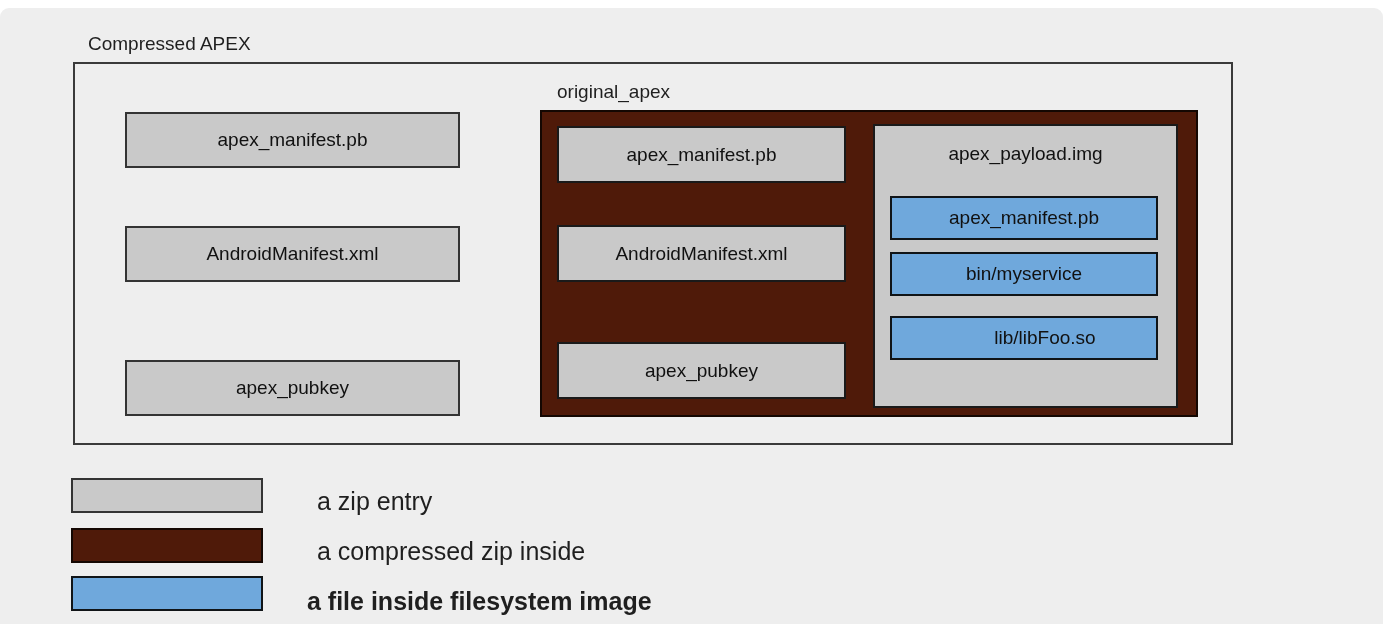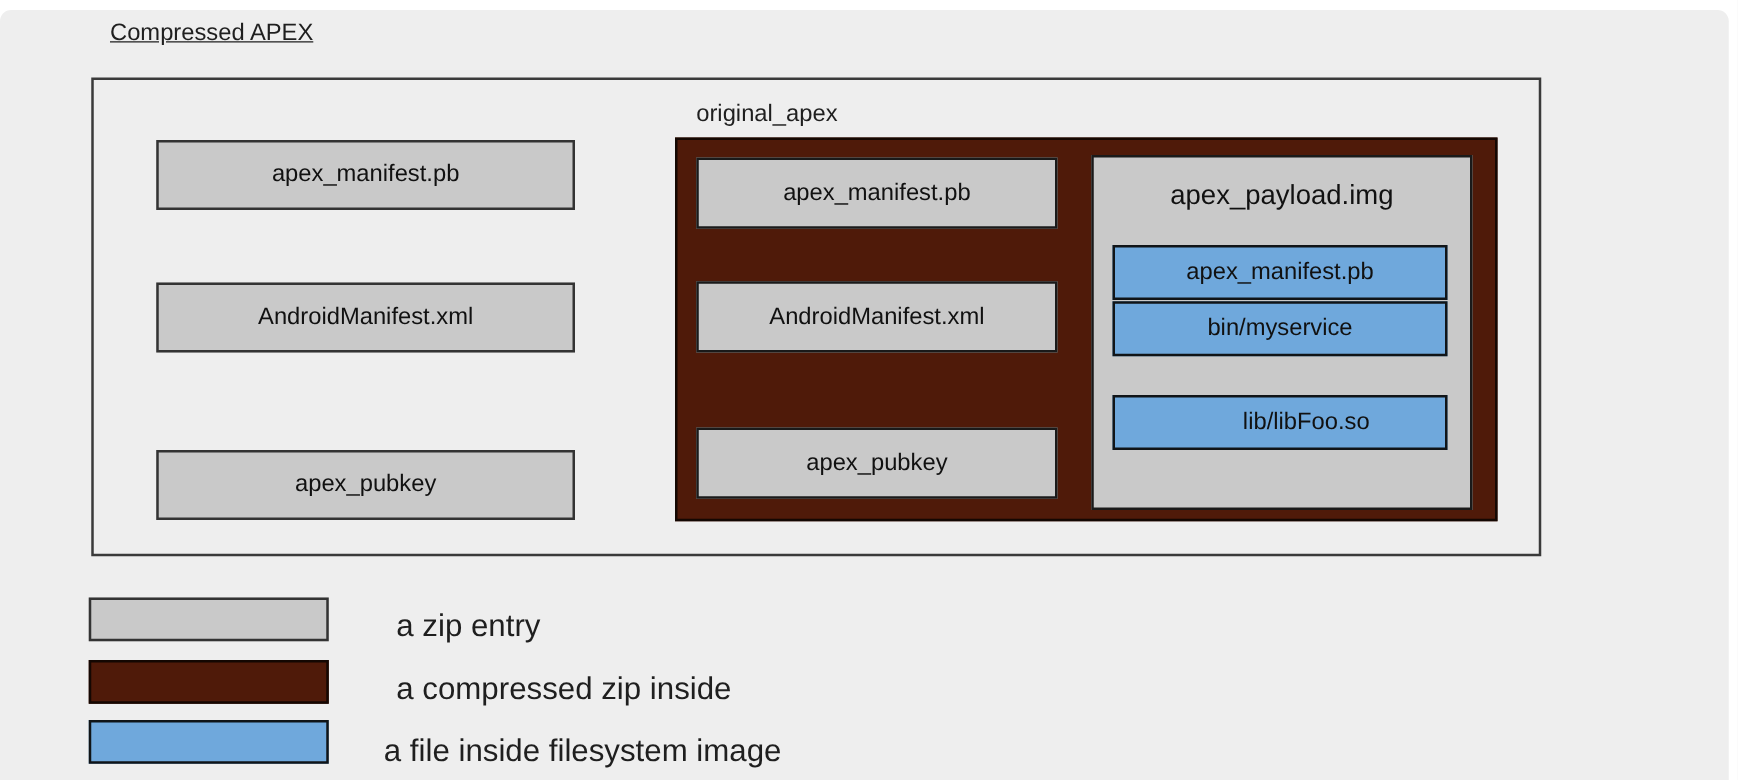--- a/index.html
+++ b/index.html
@@ -44,21 +44,21 @@
     background: #6fa8dc;
     border: 2px solid #101417;
   }
   .outer-box {
     position: absolute;
     left: 73px; top: 62px;
     width: 1160px; height: 383px;
     border: 2px solid #3a3a3a;
     background: transparent;
   }
-  .outer-title { left: 88px; top: 16px; text-decoration: underline; }
+  .outer-title { left: 88px; top: 33px; }
   .orig-title  { left: 557px; top: 81px; }
 
   
   .lz { left: 125px; width: 335px; height: 56px; }
   .lz0 { top: 112px; }
   .lz1 { top: 226px; }
   .lz2 { top: 360px; }
 
   
   .orig-box {
@@ -77,37 +77,37 @@
     width: 305px; height: 284px;
     background: #c9c9c9;
     border: 2px solid #1a1a1a;
     display: block;
   }
   .payload-title {
     position: absolute;
     left: 0; top: 17px;
     width: 100%;
     text-align: center;
-    font-size: 22px;
+    font-size: 19px;
   }
   
   .fz { left: 890px; width: 268px; height: 44px; }
   .fz0 { top: 196px; }
-  .fz1 { top: 241px; }
+  .fz1 { top: 252px; }
   .fz2 { top: 316px; padding-left: 42px; }
 
   
   .sw { left: 71px; width: 192px; height: 35px; }
   .sw0 { top: 478px; }
   .sw1 { top: 528px; }
   .sw2 { top: 576px; }
   .lg-label { position: absolute; font-size: 25px; }
   .lg0 { left: 317px; top: 487px; }
   .lg1 { left: 317px; top: 537px; }
-  .lg2 { left: 307px; top: 587px; }
+  .lg2 { left: 307px; top: 587px; font-weight: bold; }
 </style>
 </head>
 <body>
 
 <div class="canvas"></div>
 
 <div class="abs label outer-title">Compressed APEX</div>
 
 <div class="outer-box"></div>
 

